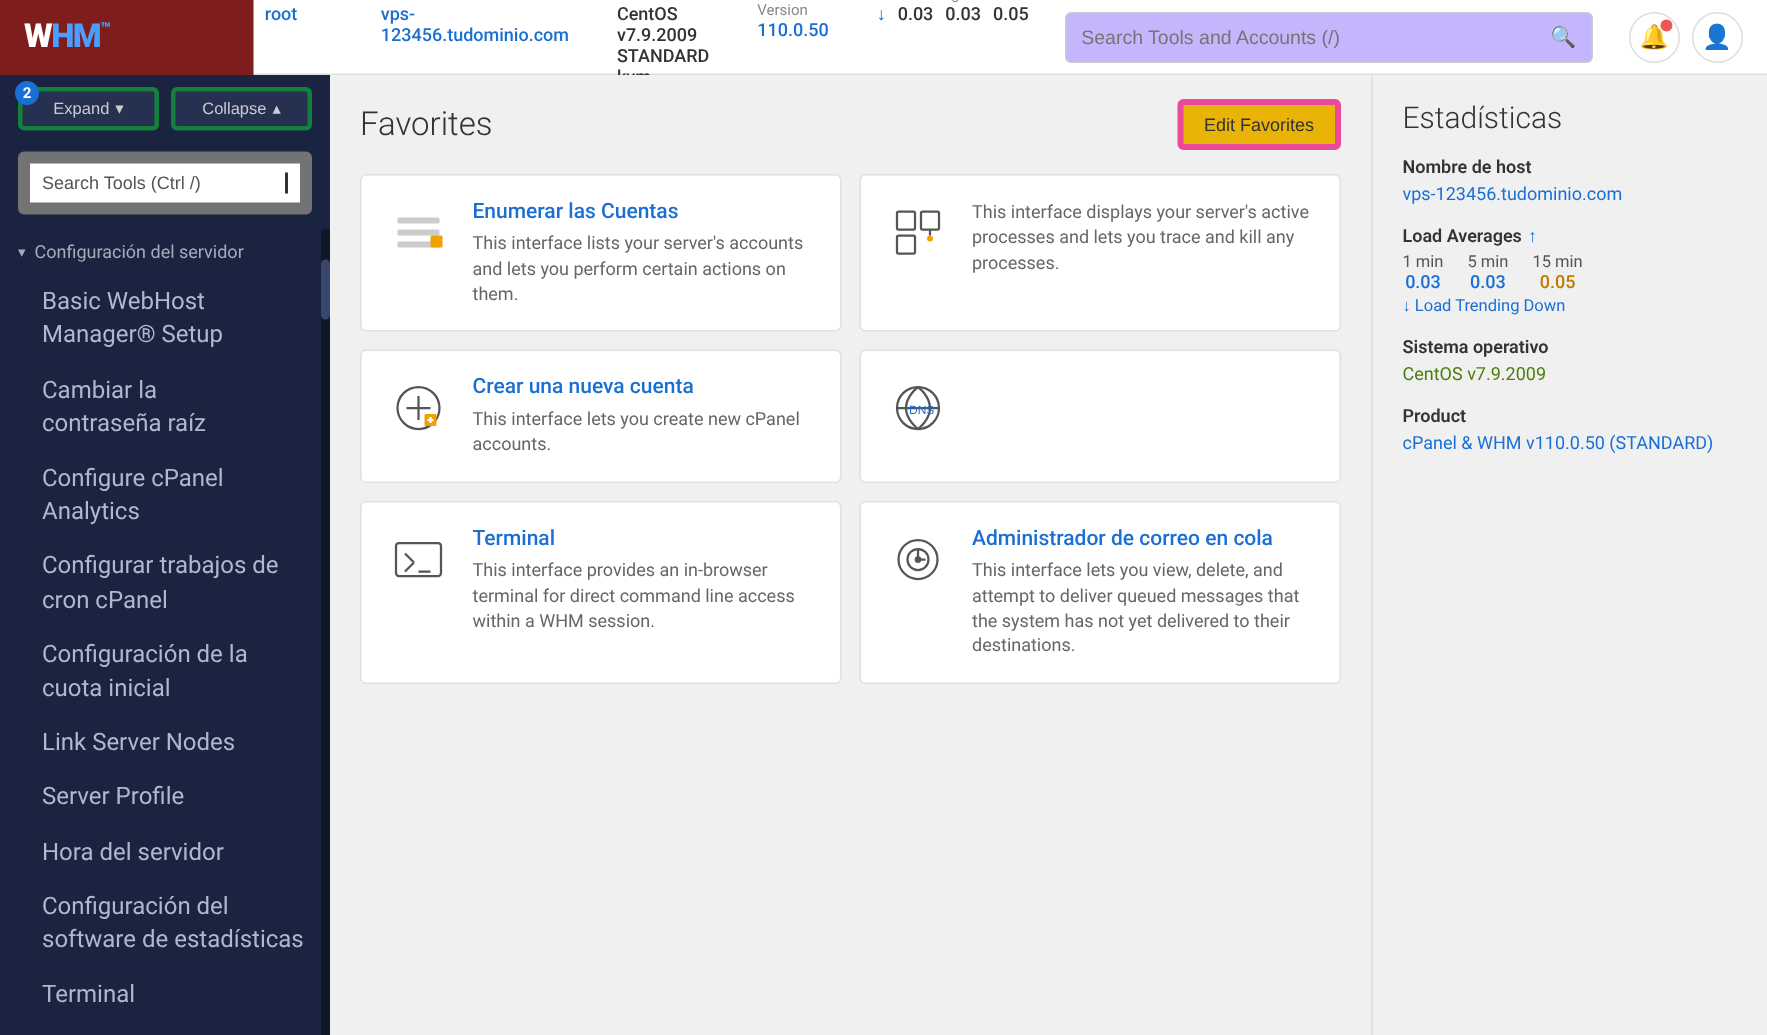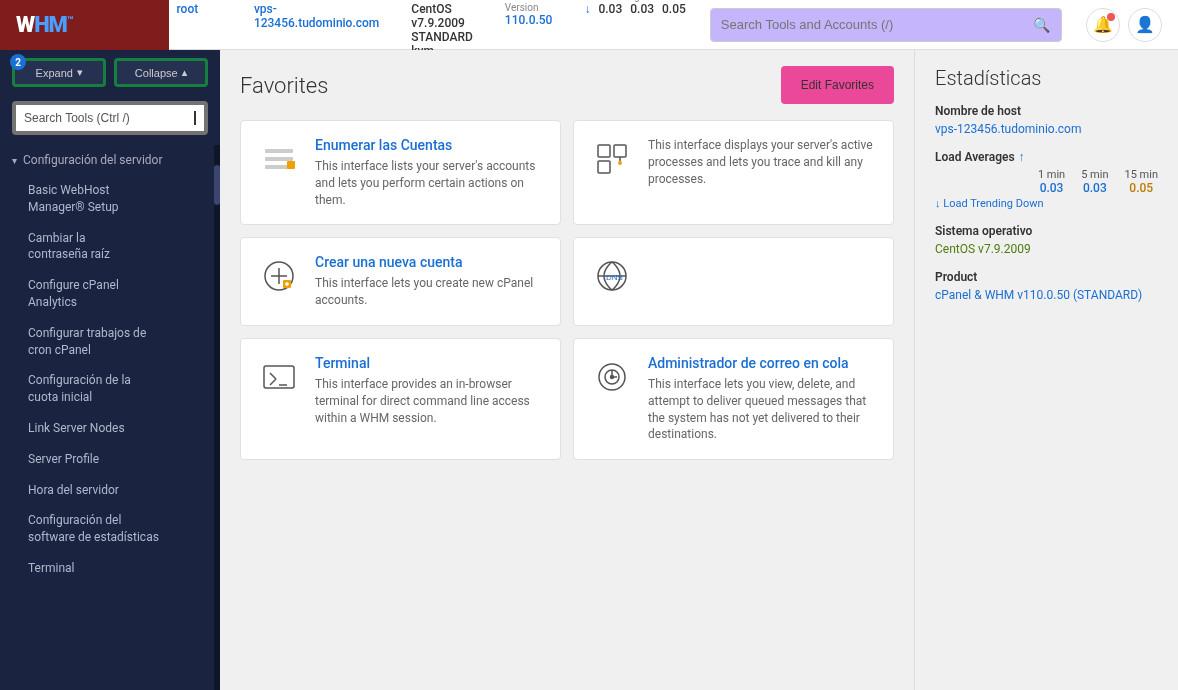--- a/index.html
+++ b/index.html
@@ -66,21 +66,21 @@
       position: absolute; top: 4px; left: 10px; background: #1a6fd4;
       color: #fff; border-radius: 50%; width: 16px; height: 16px;
       font-size: 10px; display: flex; align-items: center; justify-content: center;
       font-weight: bold;
     }
 
     .sidebar-search-wrap {
       padding: 6px 12px 10px; position: relative;
     }
     .sidebar-search-input {
-      width: 100%; padding: 6px 8px; background: #fff; border: 4px solid #737373;
+      width: 100%; padding: 6px 8px; background: #fff; border: 8px solid #737373;
       border-radius: 4px; font-size: 12px; outline: none; color: #333;
       display: flex; align-items: center;
     }
     .sidebar-search-input input {
       border: none; outline: none; background: transparent; font-size: 12px; color: #333; width: 100%;
     }
     .cursor-blink {
       display: inline-block; width: 2px; height: 14px; background: #333;
       animation: blink 1s step-end infinite; vertical-align: middle; margin-left: 1px;
     }
@@ -89,21 +89,21 @@
     .sidebar-nav { flex: 1; overflow-y: auto; padding-bottom: 8px; }
     .sidebar-nav::-webkit-scrollbar { width: 4px; }
     .sidebar-nav::-webkit-scrollbar-thumb { background: #3a4570; border-radius: 2px; }
 
     .nav-section-header {
       display: flex; align-items: center; padding: 8px 12px; color: #aab; font-size: 12px;
       cursor: pointer; gap: 6px;
     }
     .nav-section-header .chevron { font-size: 10px; }
     .nav-item {
-      padding: 7px 16px 7px 28px; color: #b0b8cc; font-size: 12px;
+      padding: 7px 16px 7px 28px; color: #b0b8cc; font-size: 16px;
       cursor: pointer; line-height: 1.4;
     }
     .nav-scrollbar-area { position: relative; }
     .sidebar-scrollbar {
       position: absolute; right: 0; top: 0; width: 6px; height: 100%;
       background: #0f1628;
     }
     .sidebar-scrollbar-thumb {
       width: 6px; height: 40px; background: #3a4570; border-radius: 3px; margin-top: 20px;
     }
@@ -113,21 +113,21 @@
 
     
     .favorites-section {
       flex: 1; padding: 16px 20px; overflow-y: auto; background: #f0f0f0;
     }
     .favorites-header {
       display: flex; align-items: center; justify-content: space-between; margin-bottom: 16px;
     }
     .favorites-title { font-size: 22px; font-weight: 300; color: #333; }
     .edit-favorites-btn {
-      padding: 6px 14px; border: 6px solid #ec4899; background: #ec4899;
+      padding: 6px 14px; border: 4px solid #ec4899; background: #eab308;
       border-radius: 4px; font-size: 12px; cursor: pointer; color: #333;
     }
 
     .favorites-grid { display: grid; grid-template-columns: 1fr 1fr; gap: 12px; }
     .favorite-card {
       background: #fff; border: 1px solid #e0e0e0; border-radius: 4px;
       padding: 16px; display: flex; gap: 14px; align-items: flex-start;
       cursor: pointer; transition: box-shadow 0.15s;
     }
     .card-icon {
@@ -142,21 +142,21 @@
     
     .stats-section {
       width: 264px; padding: 16px 20px; background: #f0f0f0;
       border-left: 1px solid #ddd; overflow-y: auto; flex-shrink: 0;
     }
     .stats-title { font-size: 20px; font-weight: 300; color: #333; margin-bottom: 14px; }
     .stat-group { margin-bottom: 14px; }
     .stat-label { font-size: 12px; font-weight: 600; color: #333; margin-bottom: 4px; }
     .stat-value { font-size: 12px; color: #1a6fd4; }
     .stat-value.plain { color: #4d7c0f; }
-    .load-row { display: flex; gap: 16px; margin-bottom: 2px; justify-content: flex-end; }
+    .load-row { display: flex; gap: 16px; margin-bottom: 2px; }
     .load-col { text-align: center; }
     .load-col-label { font-size: 11px; color: #555; }
     .load-col-value { font-size: 12px; color: #c07a00; font-weight: 500; }
     .load-col-value.blue { color: #1a6fd4; }
     .load-trending { font-size: 11px; color: #1a6fd4; }
   </style>
 </head>
 <body>
 
 <div class="top-bar">

